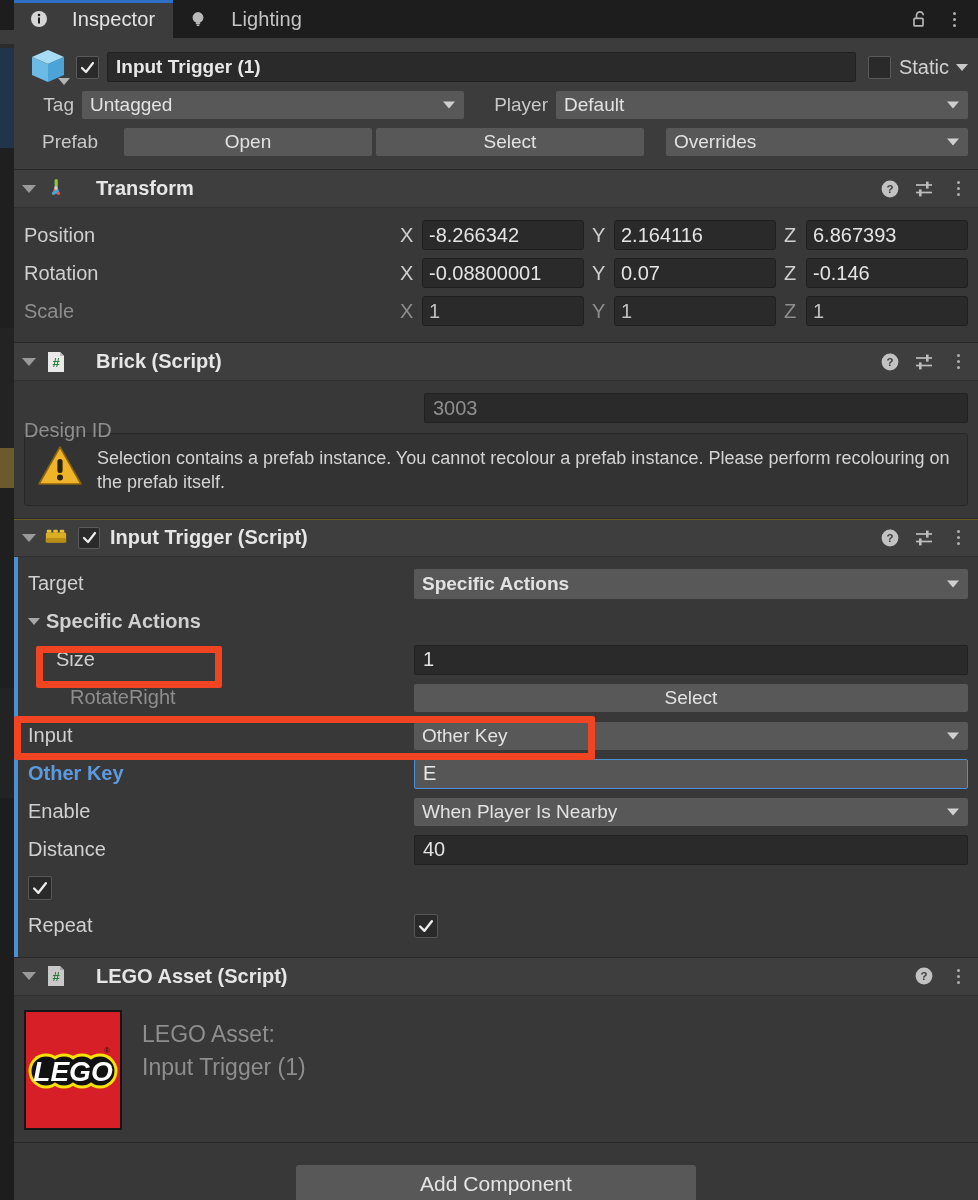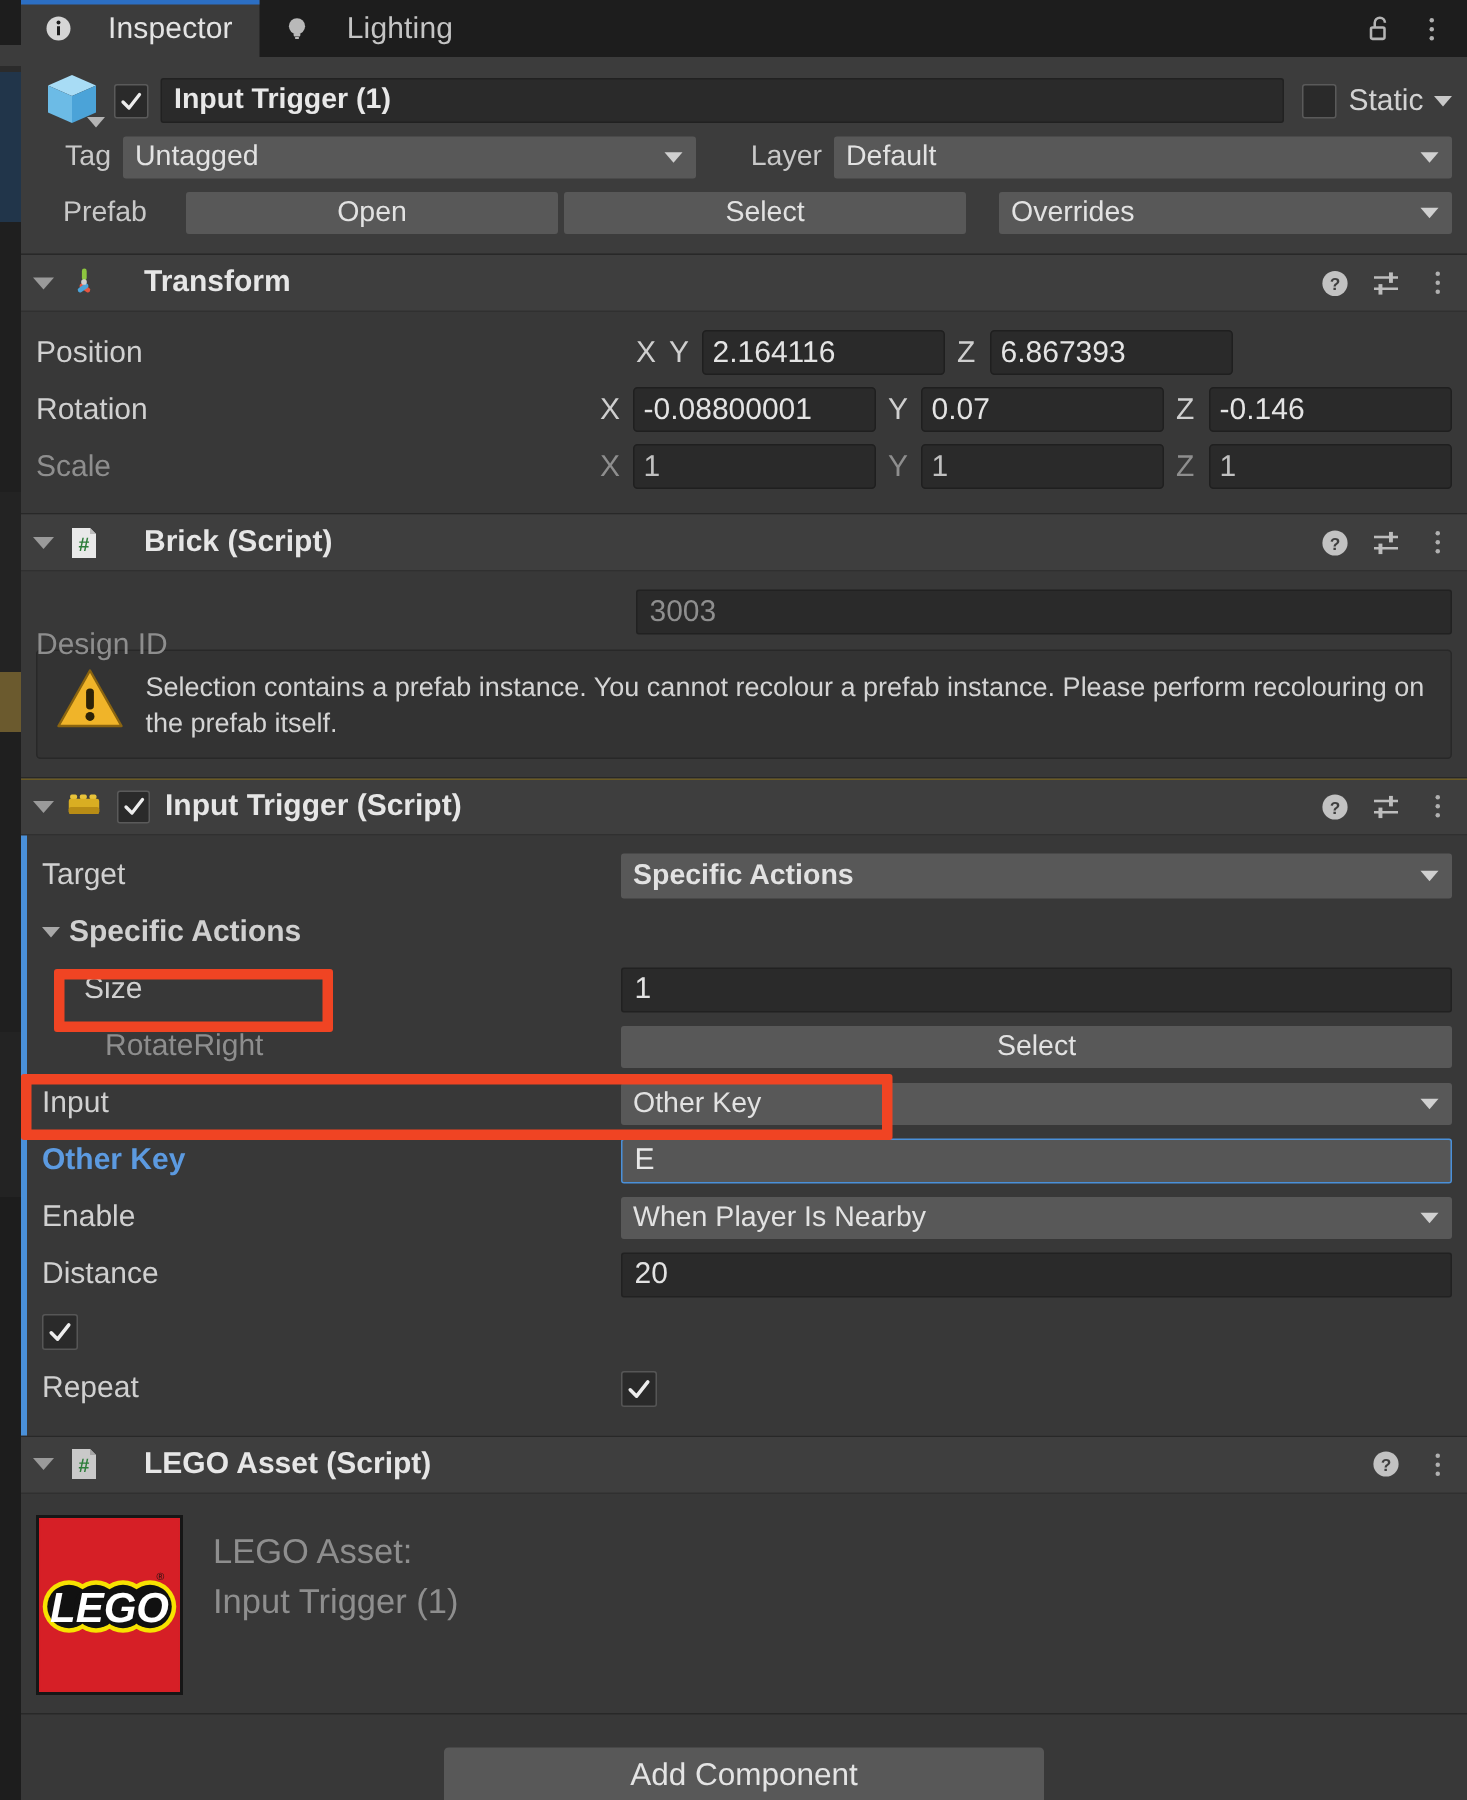--- a/index.html
+++ b/index.html
@@ -295,21 +295,21 @@
       <span class="static-label">Static</span>
       <span class="caret-dn"></span>
     </div>
 
     <div class="row go-row2">
       <span class="lbl-sm tag-lbl">Tag</span>
       <span class="dd" style="width:382px;">
         <span>Untagged</span>
         <span class="dd-arrow"></span>
       </span>
-      <span class="lbl-sm layer-lbl">Layer</span>
+      <span class="lbl-sm layer-lbl">Player</span>
       <span class="dd" style="flex:1 1 auto;">
         <span>Default</span>
         <span class="dd-arrow"></span>
       </span>
     </div>
 
     <div class="row go-row3">
       <span class="lbl-sm prefab-lbl">Prefab</span>
       <span class="btn" style="width:248px;">Open</span>
       <span class="btn" style="width:268px;margin-left:4px;">Select</span>
@@ -354,20 +354,21 @@
               <i></i>
             </span>
           </span>
       </span>
     </div>
     <div class="comp-body">
 
       <div class="vrow">
         <span class="vlabel">Position</span>
         <span class="axis">X</span>
+        <span class="vfield">-8.266342</span>
         <span class="axis">Y</span>
         <span class="vfield">2.164116</span>
         <span class="axis">Z</span>
         <span class="vfield" style="margin-right:0;">6.867393</span>
       </div>
 
       <div class="vrow">
         <span class="vlabel">Rotation</span>
         <span class="axis">X</span>
         <span class="vfield">-0.08800001</span>
@@ -530,21 +531,21 @@
       <div class="frow">
         <span class="flabel" style="width:386px;">Enable</span>
         <span class="dd" style="flex:1 1 auto;">
           <span>When Player Is Nearby</span>
           <span class="dd-arrow"></span>
         </span>
       </div>
 
       <div class="frow">
         <span class="flabel" style="width:386px;">Distance</span>
-        <span class="fval">20</span>
+        <span class="fval">40</span>
       </div>
 
       <div class="frow">
         <span class="checkmark-box">
           <svg viewBox="0 0 15 15">
               <path d="M2 8 L6 12 L13 3" stroke="#ededed" stroke-width="2.2" fill="none" stroke-linecap="round" stroke-linejoin="round"></path>
             </svg>
         </span>
       </div>
 

